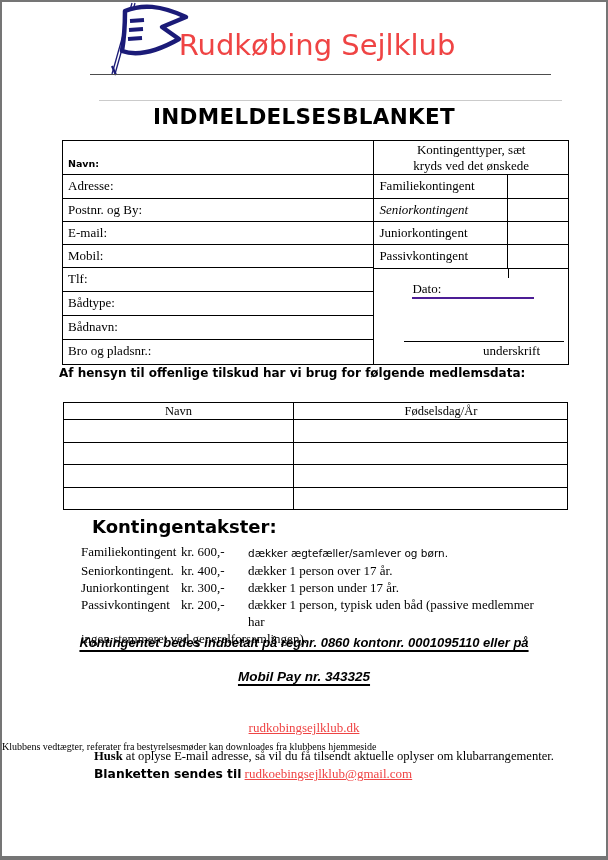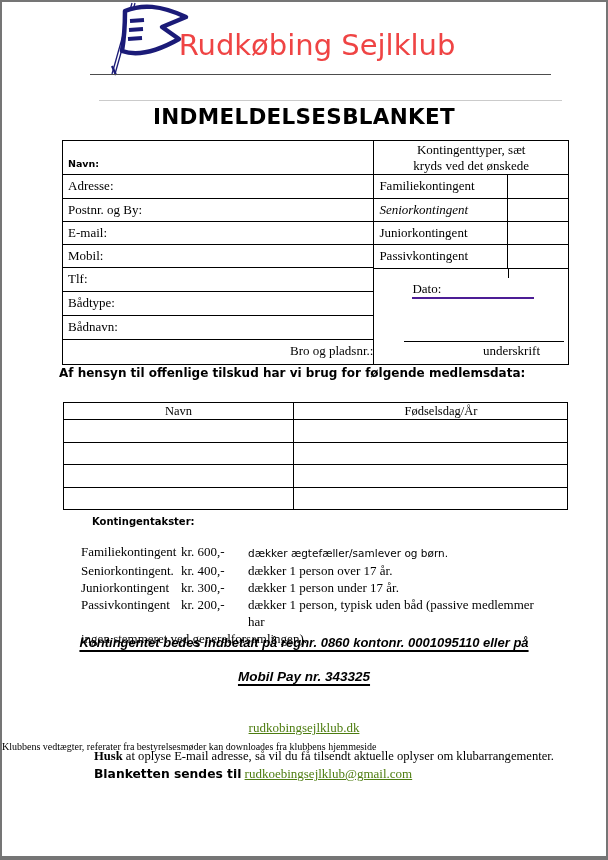--- a/index.html
+++ b/index.html
@@ -33,21 +33,21 @@
   
   .form-table {
     position: absolute; top: 138px; left: 60px;
     width: 507px; height: 225px;
     border: 1px solid #000;
     display: flex;
     font-size: 13px;
   }
   .left-col { width: 312px; border-right: 1px solid #000; display: flex; flex-direction: column; }
   .lrow { border-bottom: 1px solid #000; padding: 3px 0 0 5px; }
-  .lrow:last-child { border-bottom: none; text-align: right; }
+  .lrow:last-child { border-bottom: none; }
   .r0 { height: 34px; display: flex; align-items: flex-end; padding-bottom: 5px; }
   .r1 { height: 24px; } .r2 { height: 23px; } .r3 { height: 23px; }
   .r4, .r5, .r6, .r7 { height: 24px; } .r8 { height: 24px; }
   .small-label { font-family: "DejaVu Sans", sans-serif; font-size: 9.5px; font-weight: 700; }
   .right-col { width: 194px; display: flex; flex-direction: column; }
   .rhead {
     height: 34px; border-bottom: 1px solid #000;
     text-align: center; padding-top: 1px; line-height: 16px;
   }
   .rrow { display: flex; border-bottom: 1px solid #000; }
@@ -76,41 +76,41 @@
   .mrow { display: flex; border-bottom: 1px solid #000; }
   .mrow:last-child { border-bottom: none; }
   .mhead { height: 17px; gap: 21px; }
   .mdata { height: 22.2px; flex: 1; }
   .mcell { width: 230px; border-right: 1px solid #000; }
   .mcell.wide { flex: 1; border-right: none; }
   .mhead .mcell { text-align: center; font-size: 12.5px; line-height: 16px; }
   
   .rates-heading {
     position: absolute; top: 514px; left: 90px;
-    font-family: "DejaVu Sans", sans-serif; font-size: 10px; font-weight: bold;
+    font-family: "DejaVu Sans", sans-serif; font-size: 18px; font-weight: bold;
   }
   .rates { position: absolute; top: 541px; left: 79px; width: 470px; font-size: 13px; line-height: 17px; }
   .rate-row { display: flex; }
   .rate-name { width: 100px; }
   .rate-price { width: 67px; }
   .rate-desc { flex: 1; }
   .rate-row:first-child .rate-desc { font-family: "DejaVu Sans", sans-serif; font-size: 10.5px; padding-top: 2px; }
   
   .pay1, .pay2 {
     position: absolute; left: 0; width: 100%; text-align: center;
     font-family: "Liberation Sans", sans-serif;
     font-weight: bold; font-style: italic;
     text-decoration: underline; text-decoration-thickness: 1.5px; text-underline-offset: 3px;
   }
   .pay1 { top: 633px; font-size: 13px; }
   .pay2 { top: 667px; font-size: 13.5px; }
   
   .site-text { position: absolute; top: 699px; left: 0; width: 100%; text-align: left; font-size: 10px; margin-top: 40px; }
   .site-link-row { position: absolute; top: 716px; left: 0; width: 100%; text-align: center; }
-  a.link { color: #4d7c0f; text-decoration: underline; font-size: 13px; cursor: pointer; }
+  a.link { color: #ef4444; text-decoration: underline; font-size: 13px; cursor: pointer; }
   .footer { position: absolute; top: 746px; left: 92px; width: 470px; font-size: 12.6px; line-height: 17px; }
   .bold-sans { font-family: "DejaVu Sans", sans-serif; font-weight: bold; font-size: 12.3px; }
   .husk { font-weight: bold; }
 </style>
 </head>
 <body>
 
 <div class="page">
 
   <svg class="flag" width="104" height="84" viewBox="0 0 104 84">

